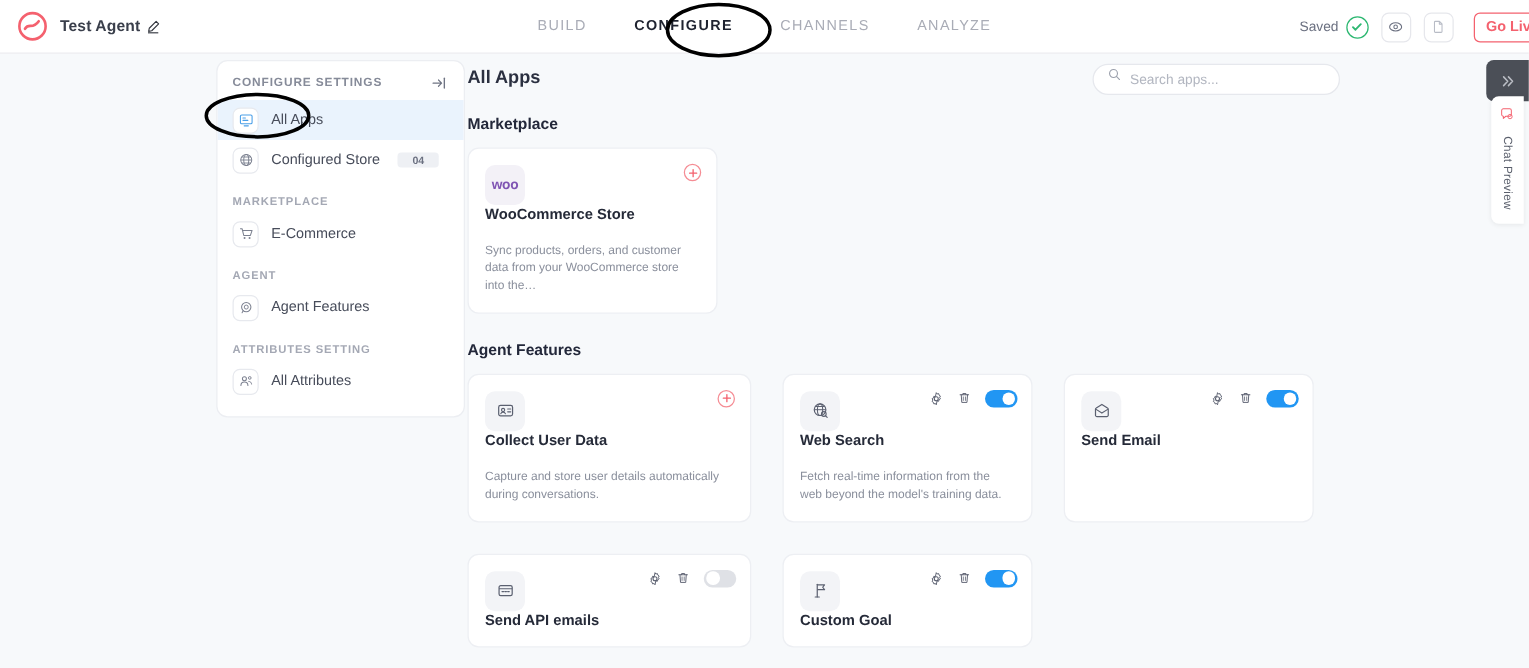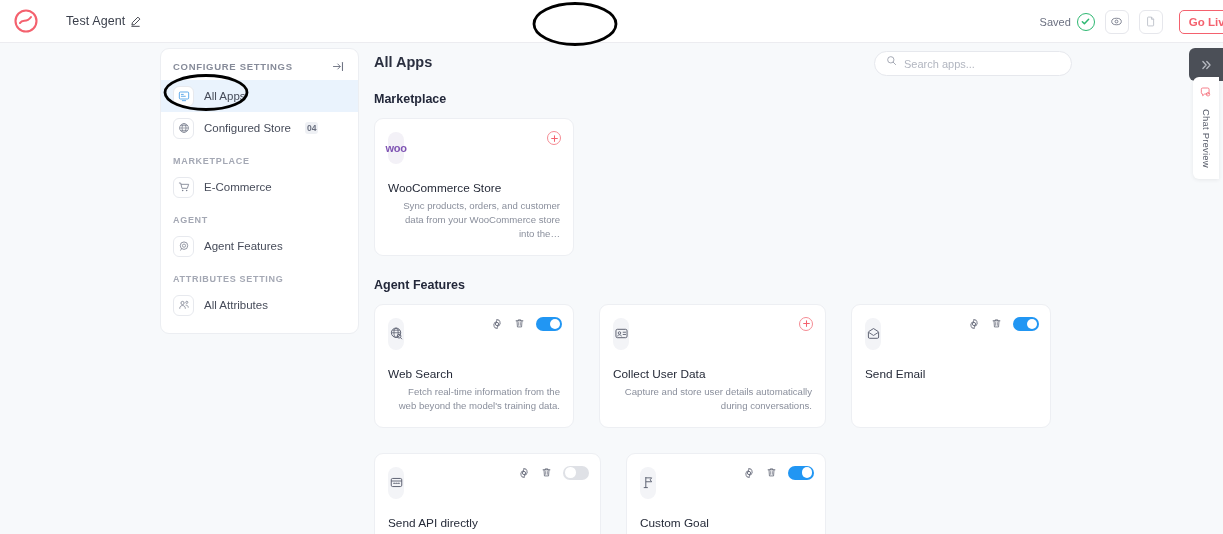--- a/index.html
+++ b/index.html
@@ -11,21 +11,21 @@
   }
 
   
   .topbar {
     position: absolute; top: 0; left: 0; width: 1223px; height: 43px;
     background: #ffffff; border-bottom: 1px solid #ececf0;
     display: flex; align-items: center;
   }
   .brand-logo { margin-left: 12px; width: 28px; height: 28px; display:flex; align-items:center; justify-content:center; }
   .agent-name {
-    margin-left: 26px; font-size: 12.5px; color: #3a3f4b; font-weight: 400;
+    margin-left: 8px; font-size: 12.5px; color: #3a3f4b; font-weight: 700;
     display: flex; align-items: center; gap: 5px; letter-spacing: .1px;
   }
   .pencil-ic { width: 11px; height: 11px; display:inline-block; }
 
   .nav-tabs {
     position: absolute; left: 50%; transform: translateX(-50%);
     display: flex; align-items: center; gap: 38px; height: 43px;
   }
   .nav-tab {
     font-size: 11.5px; letter-spacing: 1.1px; color: #a9acb6;
@@ -49,21 +49,21 @@
   }
   .go-live {
     height: 24px; border: 1px solid #f4616e; border-radius: 5px; color: #f4616e;
     background: #fff; font-size: 11.5px; font-weight: 600;
     display: flex; align-items: center; padding: 0 9px; margin-left: 6px;
     margin-right: -18px; white-space: nowrap; cursor: pointer;
   }
 
   
   .sidebar {
-    position: absolute; left: 160px; top: 48px; width: 199px; height: 286px;
+    position: absolute; left: 173px; top: 48px; width: 199px; height: 286px;
     background: #ffffff; border: 1px solid #eceef2; border-radius: 9px;
     overflow: hidden;
   }
   .sb-header {
     display: flex; align-items: center; justify-content: space-between;
     padding: 11px 13px 7px 12px;
   }
   .sb-header-title { font-size: 9.5px; letter-spacing: .7px; color: #868b99; font-weight: 600; }
   .collapse-ic { cursor: pointer; display:flex; }
 
@@ -72,21 +72,21 @@
     height: 32px; padding: 0 12px; cursor: pointer; position: relative;
   }
   .sb-item.selected { background: #eaf3fd; }
   .sb-ic {
     width: 21px; height: 21px; border: 1px solid #e7e9ee; border-radius: 6px;
     background: #fff; display: flex; align-items: center; justify-content: center; flex: 0 0 21px;
   }
   .sb-label { font-size: 11.5px; color: #474c5a; }
   .sb-badge {
     margin-left: 4px; background: #eef0f4; color: #6b7080; font-size: 8.5px;
-    border-radius: 3px; padding: 2px 2px; line-height: 1; font-weight: 600;
+    border-radius: 3px; padding: 2px 12px; line-height: 1; font-weight: 600;
   }
   .sb-group {
     font-size: 9px; letter-spacing: .7px; color: #a4a8b4; font-weight: 600;
     padding: 12px 12px 5px 12px;
   }
 
   
   .main { position: absolute; left: 374px; top: 48px; right: 0; }
   .page-title { font-size: 14.5px; color: #2b3040; font-weight: 600; margin-top: 6px; }
   .section-title { font-size: 12.5px; color: #23283a; font-weight: 700; margin-top: 22px; }
@@ -103,26 +103,26 @@
   .search-box input::placeholder { color: #b2b6c0; }
 
   
   .grid { display: flex; flex-wrap: wrap; gap: 25px; margin-top: 12px; }
   .card {
     width: 200px; background: #fff; border: 1px solid #edeff3;
     border-radius: 9px; padding: 13px 13px 14px 13px; position: relative;
   }
   .card.wide { width: 227px; }
   .card-icon {
-    width: 16px; height: 32px; border-radius: 8px; background: #f3f4f7;
+    width: 32px; height: 32px; border-radius: 8px; background: #f3f4f7;
     display: flex; align-items: center; justify-content: center;
   }
   .card-icon.woo { background: #f3f1f7; }
-  .card-title { font-size: 11.8px; color: #252a38; font-weight: 400; margin-top: 17px; }
-  .card-desc { font-size: 9.6px; color: #8a8f9c; line-height: 1.45; margin-top: 4px; text-align: right; }
+  .card-title { font-size: 11.8px; color: #252a38; font-weight: 700; }
+  .card-desc { font-size: 9.6px; color: #8a8f9c; line-height: 1.45; margin-top: 16px; }
 
   .plus-btn {
     position: absolute; right: 12px; top: 12px;
     width: 14px; height: 14px; border-radius: 50%; border: 1.3px solid #f58c94;
     display: flex; align-items: center; justify-content: center; cursor: pointer;
   }
   .card-actions {
     position: absolute; right: 11px; top: 12px;
     display: flex; align-items: center; gap: 11px;
   }
@@ -175,20 +175,26 @@
   <div class="agent-name">
     <span>Test Agent</span>
     <span class="pencil-ic">
       <svg width="11" height="11" viewBox="0 0 16 16">
         <path d="M11.5 1.6l2.9 2.9-8 8-3.6.7.7-3.6z" fill="none" stroke="#31343d" stroke-width="1.3" stroke-linejoin="round"></path>
         <path d="M2 15h12" stroke="#31343d" stroke-width="1.3"></path>
       </svg>
     </span>
   </div>
 
+  <div class="nav-tabs">
+    <div class="nav-tab">BUILD</div>
+    <div class="nav-tab active">CONFIGURE</div>
+    <div class="nav-tab">CHANNELS</div>
+    <div class="nav-tab">ANALYZE</div>
+  </div>
 
   <div class="top-right">
     <div class="saved-wrap">
       <span>Saved</span>
       <span class="check-circle">
         <svg width="11" height="11" viewBox="0 0 14 14">
           <path d="M3 7.3l2.6 2.6L11 4.2" fill="none" stroke="#2eb872" stroke-width="1.9" stroke-linecap="round" stroke-linejoin="round"></path>
         </svg>
       </span>
     </div>
@@ -306,20 +312,38 @@
         </svg>
       </div>
       <div class="card-title">WooCommerce Store</div>
       <div class="card-desc">Sync products, orders, and customer data from your WooCommerce store into the…</div>
     </div>
   </div>
 
   <div class="section-title">Agent Features</div>
 
   <div class="grid">
+
+    <div class="card wide">
+      <div class="card-icon">
+        <svg width="15" height="15" viewBox="0 0 20 20">
+          <rect x="2.6" y="4.4" width="14.8" height="11.2" rx="2" fill="none" stroke="#5b6070" stroke-width="1.3"></rect>
+          <circle cx="7.3" cy="9.3" r="1.7" fill="none" stroke="#5b6070" stroke-width="1.2"></circle>
+          <path d="M4.8 13.4c.5-1.2 1.4-1.8 2.5-1.8s2 .6 2.5 1.8" fill="none" stroke="#5b6070" stroke-width="1.1" stroke-linecap="round"></path>
+          <path d="M12.2 8.3h3.2M12.2 11.3h3.2" stroke="#5b6070" stroke-width="1.2" stroke-linecap="round"></path>
+        </svg>
+      </div>
+      <div class="plus-btn">
+        <svg width="9" height="9" viewBox="0 0 12 12">
+          <path d="M6 2.2v7.6M2.2 6h7.6" stroke="#f4616e" stroke-width="1.4" stroke-linecap="round"></path>
+        </svg>
+      </div>
+      <div class="card-title">Collect User Data</div>
+      <div class="card-desc">Capture and store user details automatically during conversations.</div>
+    </div>
 
     <div class="card">
       <div class="card-icon">
         <svg width="15" height="15" viewBox="0 0 20 20">
           <circle cx="9.4" cy="9" r="6.2" fill="none" stroke="#5b6070" stroke-width="1.25"></circle>
           <ellipse cx="9.4" cy="9" rx="2.8" ry="6.2" fill="none" stroke="#5b6070" stroke-width="1.1"></ellipse>
           <path d="M3.3 9h12.2M4.6 5.6h9.6" stroke="#5b6070" stroke-width="1.05"></path>
           <circle cx="13.4" cy="13.6" r="2.5" fill="none" stroke="#5b6070" stroke-width="1.2"></circle>
           <path d="M15.3 15.5L17 17.2" stroke="#5b6070" stroke-width="1.2" stroke-linecap="round"></path>
         </svg>
@@ -338,38 +362,20 @@
           </svg>
         </span>
         <span class="toggle">
             <span class="knob"></span>
           </span>
       </div>
       <div class="card-title">Web Search</div>
       <div class="card-desc">Fetch real-time information from the web beyond the model's training data.</div>
     </div>
 
-    <div class="card wide">
-      <div class="card-icon">
-        <svg width="15" height="15" viewBox="0 0 20 20">
-          <rect x="2.6" y="4.4" width="14.8" height="11.2" rx="2" fill="none" stroke="#5b6070" stroke-width="1.3"></rect>
-          <circle cx="7.3" cy="9.3" r="1.7" fill="none" stroke="#5b6070" stroke-width="1.2"></circle>
-          <path d="M4.8 13.4c.5-1.2 1.4-1.8 2.5-1.8s2 .6 2.5 1.8" fill="none" stroke="#5b6070" stroke-width="1.1" stroke-linecap="round"></path>
-          <path d="M12.2 8.3h3.2M12.2 11.3h3.2" stroke="#5b6070" stroke-width="1.2" stroke-linecap="round"></path>
-        </svg>
-      </div>
-      <div class="plus-btn">
-        <svg width="9" height="9" viewBox="0 0 12 12">
-          <path d="M6 2.2v7.6M2.2 6h7.6" stroke="#f4616e" stroke-width="1.4" stroke-linecap="round"></path>
-        </svg>
-      </div>
-      <div class="card-title">Collect User Data</div>
-      <div class="card-desc">Capture and store user details automatically during conversations.</div>
-    </div>
-
     <div class="card">
       <div class="card-icon">
         <svg width="15" height="15" viewBox="0 0 20 20">
           <path d="M3.2 8.6c0-.6.3-1.1.8-1.4L10 3.4l6 3.8c.5.3.8.8.8 1.4v6.2a1.6 1.6 0 0 1-1.6 1.6H4.8a1.6 1.6 0 0 1-1.6-1.6z" fill="none" stroke="#5b6070" stroke-width="1.3" stroke-linejoin="round"></path>
           <path d="M3.4 8.4L10 12.6l6.6-4.2" fill="none" stroke="#5b6070" stroke-width="1.2" stroke-linejoin="round"></path>
         </svg>
       </div>
       <div class="card-actions">
         <span class="act-ic">
           <svg width="12" height="12" viewBox="0 0 18 18">
@@ -408,21 +414,21 @@
         <span class="act-ic">
           <svg width="11" height="11" viewBox="0 0 18 18">
             <path d="M3.4 4.6h11.2M7 4.6V3h4v1.6M4.9 4.6l.7 10h6.8l.7-10" fill="none" stroke="#5b6070" stroke-width="1.25" stroke-linecap="round" stroke-linejoin="round"></path>
             <path d="M7.6 7.4v4.6M10.4 7.4v4.6" stroke="#5b6070" stroke-width="1.05" stroke-linecap="round"></path>
           </svg>
         </span>
         <span class="toggle off">
             <span class="knob"></span>
           </span>
       </div>
-      <div class="card-title">Send API directly</div>
+      <div class="card-title">Send API emails</div>
 
     </div>
 
     <div class="card">
       <div class="card-icon">
         <svg width="15" height="15" viewBox="0 0 20 20">
           <path d="M6.4 3.2v13.6" stroke="#5b6070" stroke-width="1.3" stroke-linecap="round"></path>
           <path d="M6.4 3.8h7.8l-2 2.6 2 2.6H6.4" fill="none" stroke="#5b6070" stroke-width="1.25" stroke-linejoin="round"></path>
           <path d="M4.2 16.8h4.4" stroke="#5b6070" stroke-width="1.25" stroke-linecap="round"></path>
         </svg>

